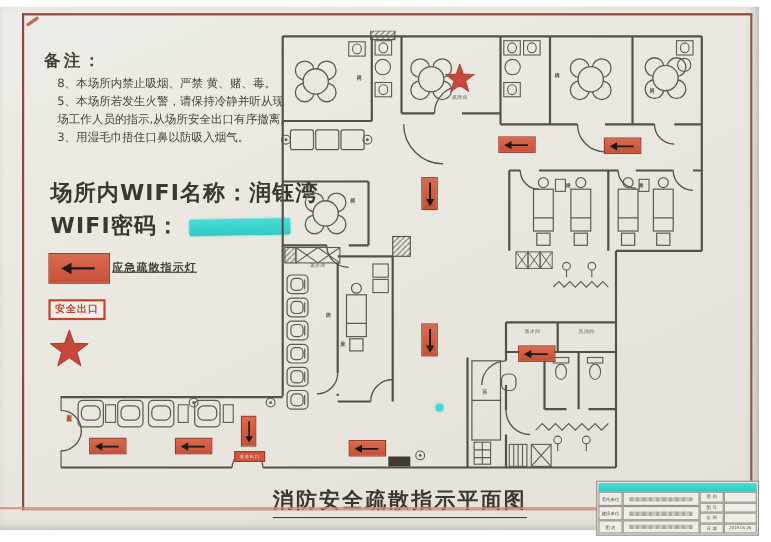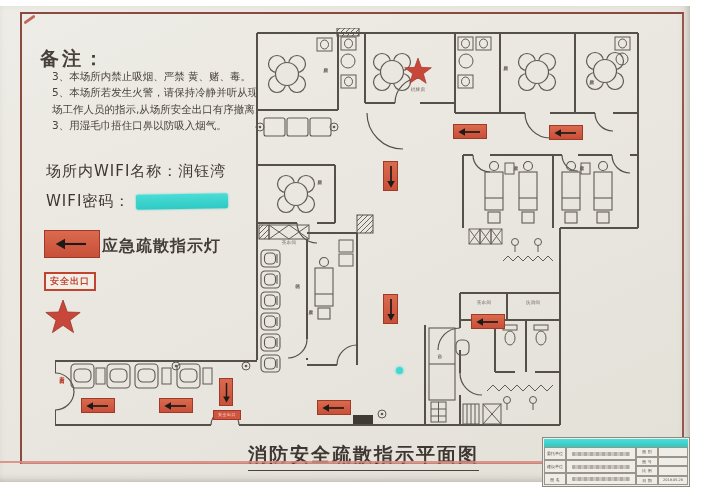--- a/index.html
+++ b/index.html
@@ -5,26 +5,26 @@
   html,body{margin:0;padding:0;background:#ffffff;width:701px;height:493px;overflow:hidden;
     font-family:"DejaVu Sans","Liberation Sans",sans-serif;}
   .abs{position:absolute;}
   #photo{position:absolute;left:0;top:6px;width:690px;height:476px;
     background:linear-gradient(155deg,#eeece6 0%,#e9e6df 55%,#e3e0d8 100%);
     box-shadow:inset -7px 0 12px -7px rgba(60,50,40,.35), inset 0 -5px 10px -5px rgba(60,50,40,.28);}
   #frame{position:absolute;left:20px;top:6px;width:660px;height:449px;
     border:2px solid #8a4a40;border-bottom:1px solid #c9857b;border-right-color:#96564c;}
   .cn{color:#463f3a;}
   
-  .notes-head{font-size:19px;font-weight:bold;letter-spacing:3px;}
+  .notes-head{font-size:15px;font-weight:bold;letter-spacing:3px;}
   .note-line{font-size:10.5px;line-height:1.55;color:#4a423d;}
-  .wifi{font-size:15px;font-weight:normal;color:#3e3731;letter-spacing:1px;}
+  .wifi{font-size:20px;font-weight:bold;color:#3e3731;letter-spacing:1px;}
   .redact{display:inline-block;background:linear-gradient(#49ddd7,#2fc9c3);border-radius:2px;
     box-shadow:0 0 2px rgba(40,200,195,.8);vertical-align:middle;}
-  .legend-label{font-size:16px;font-weight:bold;color:#443d37;letter-spacing:1px;}
+  .legend-label{font-size:10px;font-weight:bold;color:#443d37;letter-spacing:1px;text-decoration:underline;}
   
   .sign-h,.sign-v,.legend-sign{background:linear-gradient(#da6a4e,#c84f38);border:1px solid #9e3a28;
     display:flex;align-items:center;justify-content:center;box-sizing:border-box;}
   .sign-h{width:34px;height:15px;}
   .sign-v{width:15px;height:30px;}
   .legend-sign{width:56px;height:28px;}
   .exit-badge-legend{border:2px solid #c0452f;color:#c0452f;font-size:9px;font-weight:bold;
     letter-spacing:1px;padding:1px 4px;background:rgba(255,250,245,.35);}
   .exit-badge-mini{background:#cf5540;color:#f7ddd2;font-size:4px;line-height:8px;text-align:center;
     letter-spacing:.5px;border:.5px solid #9e3a28;}
@@ -51,21 +51,21 @@
 </style>
 </head>
 <body>
 
 <div id="photo">
   <div id="frame"></div>
   <div class="tick" style="left:23px;top:12px;"></div>
 
   <div class="abs notes-head cn" style="left:40px;top:40px;">备注：</div>
   <div class="abs" style="left:52px;top:62px;width:214px;">
-    <div class="note-line">3、本场所内禁止吸烟、严禁 黄、赌、毒。</div>
+    <div class="note-line">8、本场所内禁止吸烟、严禁 黄、赌、毒。</div>
     <div class="note-line">5、本场所若发生火警，请保持冷静并听从现场工作人员的指示,从场所安全出口有序撤离。</div>
     <div class="note-line">3、用湿毛巾捂住口鼻以防吸入烟气。</div>
   </div>
 
   <div class="abs wifi" style="left:46px;top:156px;">
     <span>场所内WIFI名称：</span><span>润钰湾</span>
   </div>
   <div class="abs wifi" style="left:46px;top:186px;">
     <span>WIFI密码：</span>
     <span class="redact" style="width:92px;height:15px;transform:rotate(-1deg);"></span>

